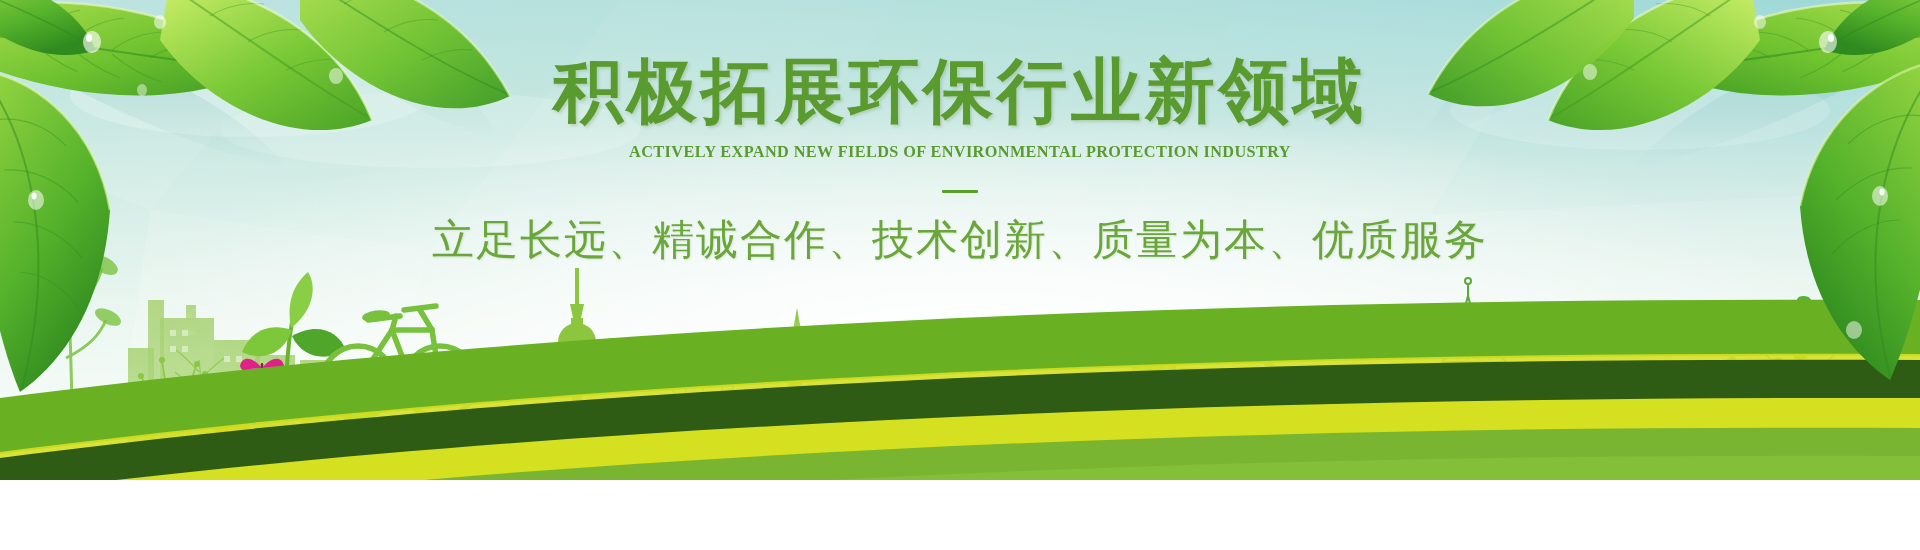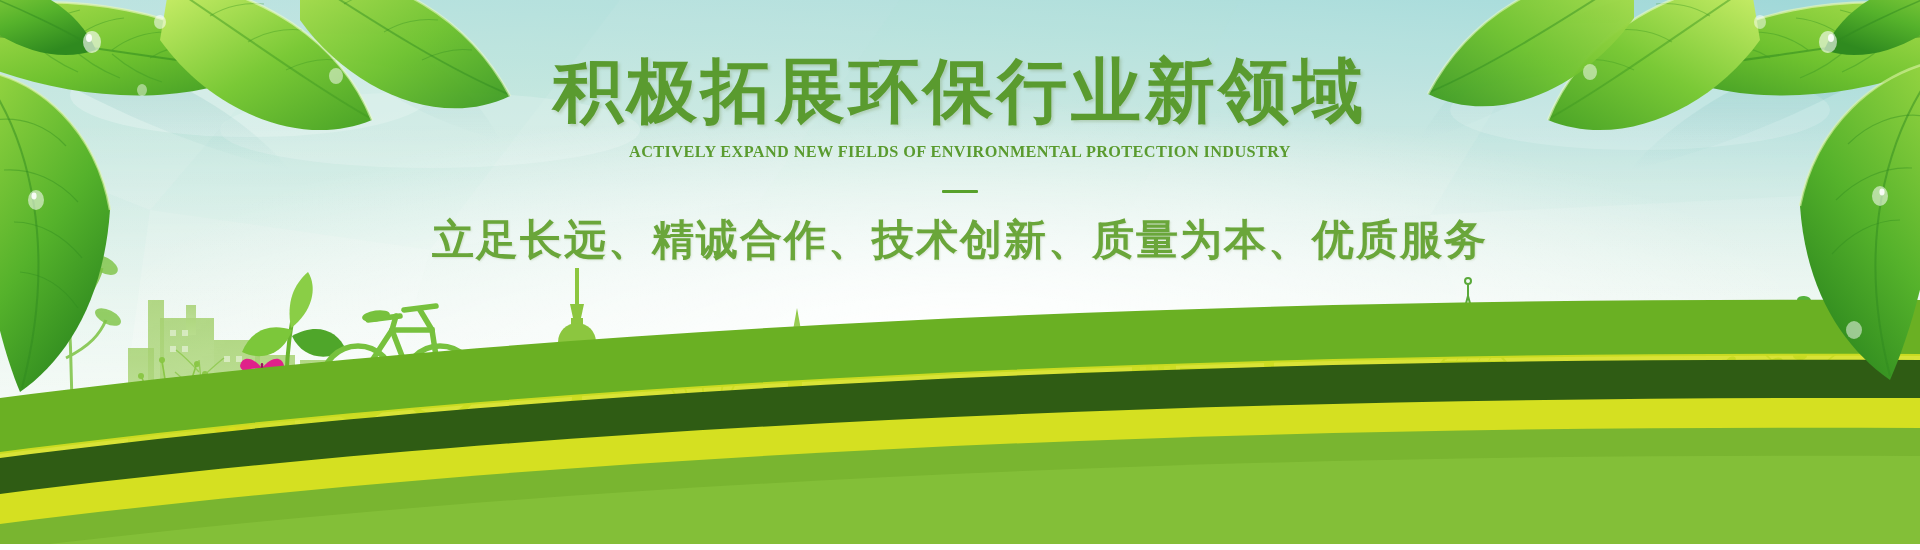--- a/index.html
+++ b/index.html
@@ -1,18 +1,18 @@
 <!DOCTYPE html>
 <html><head>
 <meta charset="utf-8">
 <style>
   html,body{margin:0;padding:0;background:#fff;}
   #banner{
     position:relative;
-    width:1920px;height:544px;
+    width:1920px;height:480px;
     overflow:hidden;
     font-family:"Liberation Serif", serif;
     user-select:none;
   }
   #banner svg.layer{position:absolute;top:0;left:0;width:1920px;height:550px;display:block;}
 
   
   .text-block{
     position:absolute;left:0;top:0;width:1920px;
     text-align:center;pointer-events:none;
@@ -39,21 +39,21 @@
   #divider-wrap{
     position:absolute;top:190px;left:0;width:1920px;height:4px;
   }
   #divider{
     display:block;margin:0 auto;
     width:36px;height:3px;background:#57a12a;border-radius:1px;
   }
   #tagline{
     position:absolute;top:212px;left:0;width:1920px;
     font-family:"DejaVu Serif", serif;
-    font-weight:700;
+    font-weight:400;
     font-size:42px;
     letter-spacing:2px;
     color:#6aa63a;
     text-shadow:1px 1px 2px rgba(120,150,90,.22);
   }
 </style>
 </head>
 <body>
 
 <div id="banner">

